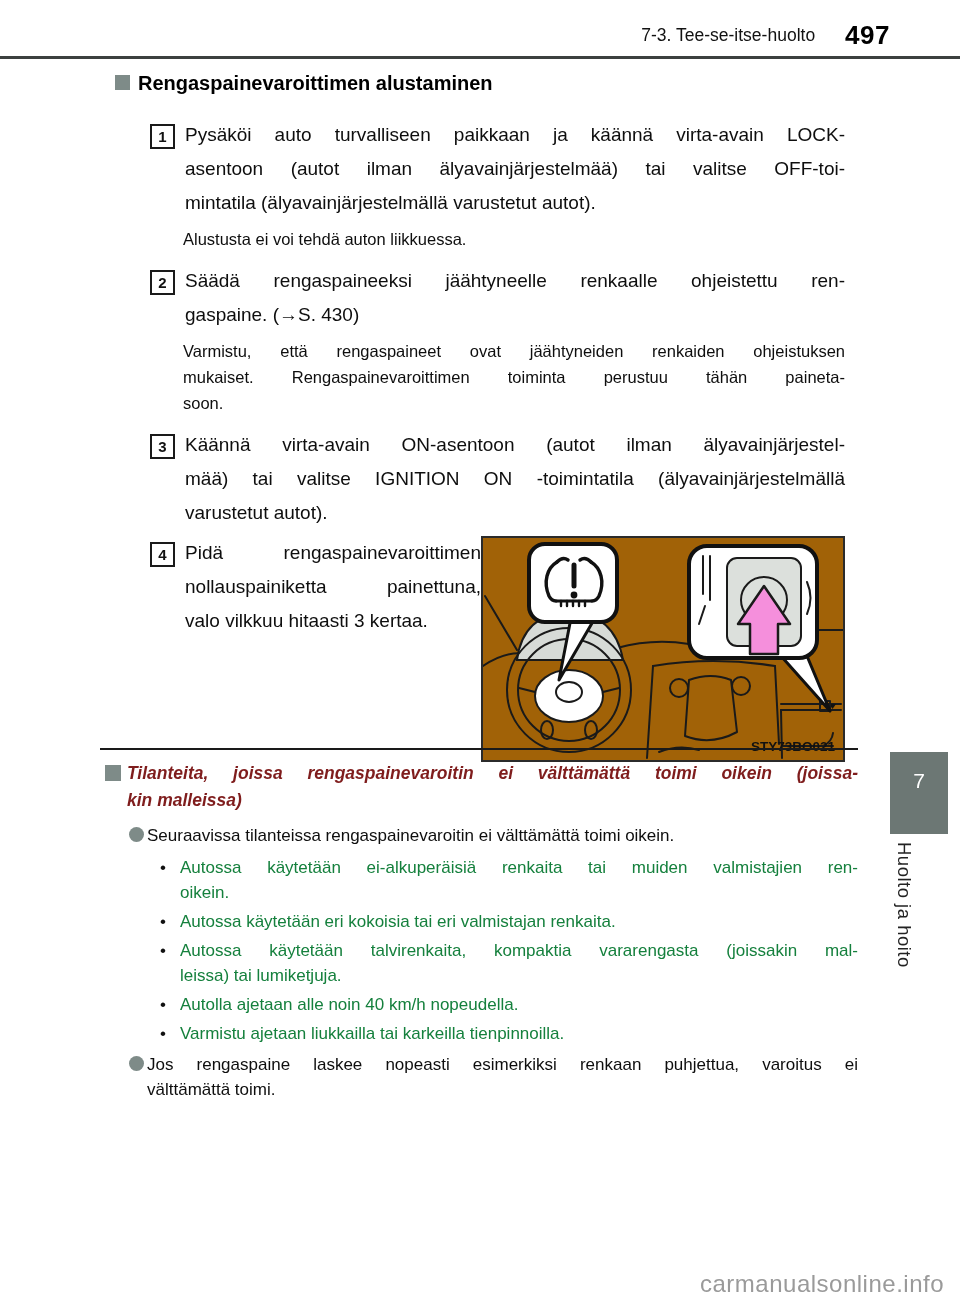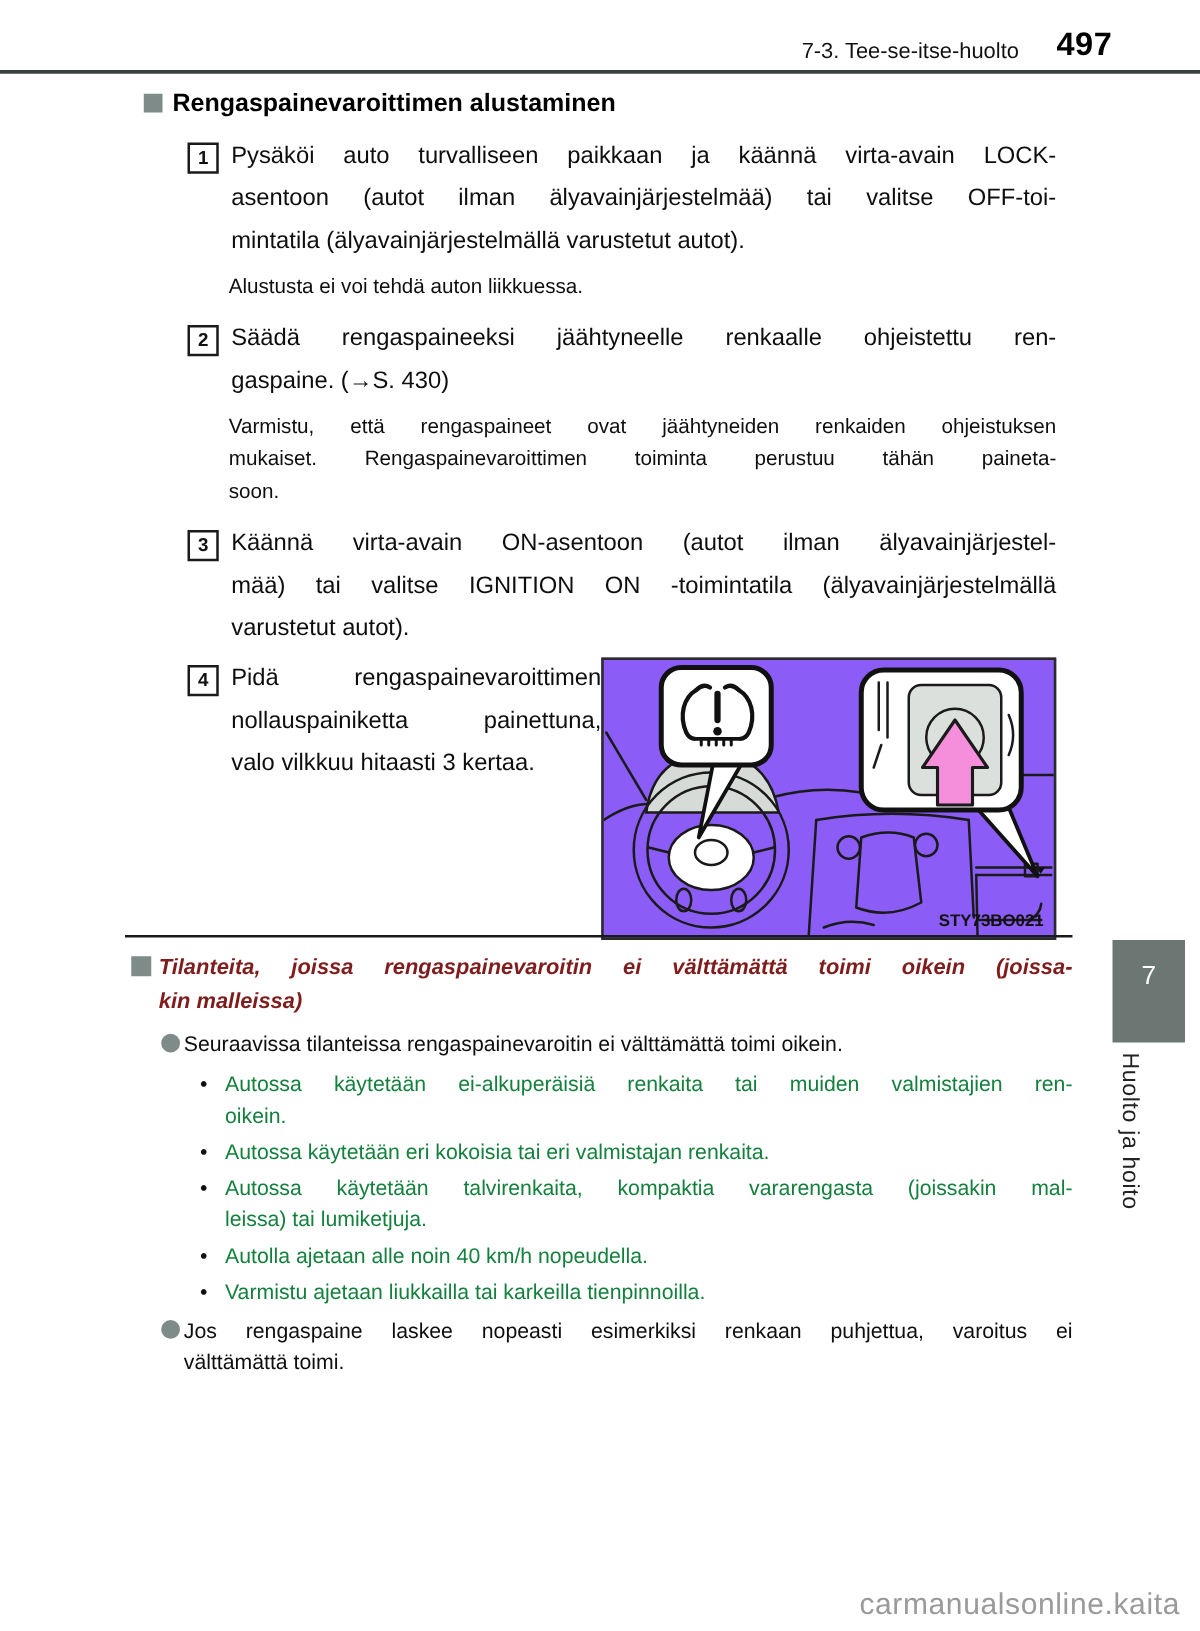--- a/index.html
+++ b/index.html
@@ -2,37 +2,37 @@
 <html><head>
 <meta charset="utf-8">
 <style>
   html,body { margin:0; padding:0; background:#fff; }
   .page {
     position:relative; width:960px; height:1305px; background:#ffffff;
     font-family:"Liberation Sans", sans-serif; color:#111; overflow:hidden;
   }
   
   .header { position:absolute; top:0; left:0; right:0; height:56px; }
-  .header-inner { position:absolute; right:70px; top:20px; display:flex; align-items:flex-end; gap:30px; }
+  .header-inner { position:absolute; right:70px; top:20px; display:flex; align-items:center; gap:30px; }
   .section-ref { font-size:17.5px; color:#111; }
   .page-num { font-size:26px; font-weight:700; color:#000; letter-spacing:0.5px; }
   .header-rule { position:absolute; top:56px; left:0; width:960px; height:3px; background:#3c403f; }
   
   .sec1 { position:absolute; top:70px; left:115px; width:730px; }
-  .h1 { position:relative; padding-left:23px; font-size:20px; font-weight:700; line-height:26px; margin-bottom:12px; color:#000; }
+  .h1 { position:relative; padding-left:23px; font-size:20px; font-weight:700; line-height:26px; margin-bottom:22px; color:#000; }
   .h1 .sq { position:absolute; left:0; top:5px; width:15px; height:15px; background:#7e8b88; }
   .step { display:flex; margin-left:35px; margin-bottom:6px; }
   .stepnum { flex:none; width:21px; height:21px; border:2px solid #1a1a1a; background:#fff;
              font-size:15px; font-weight:700; line-height:21px; text-align:center; margin:6px 10px 0 0; }
   .steptext { flex:1; font-size:19px; line-height:34px; color:#0e0e0e; }
   .note { margin:2px 0 12px 68px; font-size:16.5px; line-height:26px; color:#0e0e0e; }
   .jl { text-align:justify; text-align-last:justify; }
   .s4row { display:flex; margin-left:35px; margin-top:2px; }
   .s4text { width:312px; }
-  .fig { margin-left:auto; width:360px; height:222px; border:2px solid #2b2b2b; background:#8b5cf6; }
+  .fig { margin-left:auto; width:360px; height:222px; border:2px solid #2b2b2b; background:#a16207; }
   
   .mid-rule { position:absolute; top:748px; left:100px; width:758px; height:2px; background:#1a1a1a; }
   .sec2 { position:absolute; top:760px; left:105px; width:753px; }
   .h2 { position:relative; padding-left:22px; font-size:17.5px; font-weight:700; line-height:27px; margin-bottom:9px; color:#7f1d1d;font-style:italic; }
   .h2 .sq2 { position:absolute; left:0; top:5px; width:16px; height:16px; background:#7e8b88; }
   .bl { position:relative; padding-left:42px; font-size:17px; line-height:25px; margin-bottom:7px; color:#0e0e0e; }
   .bl .dot { position:absolute; left:24px; top:4px; width:15px; height:15px; border-radius:50%; background:#7e8b88; }
   .sublist { margin:2px 0 6px 0; }
   .sub { position:relative; padding-left:75px; font-size:17px; line-height:25px; margin-bottom:4px; color:#15803d; }
   .sub::before { content:"\2022"; position:absolute; left:55px; top:0; font-size:17px; color:#111; }
@@ -216,15 +216,15 @@
     </div>
   </div>
 
   <div class="chapter-tab">
     <span>7</span>
   </div>
   <div class="vlabel-wrap">
     <span class="vlabel">Huolto ja hoito</span>
   </div>
 
-  <div class="watermark">carmanualsonline.kaita</div>
+  <div class="watermark">carmanualsonline.info</div>
 
 </div>
 
 </body></html>

